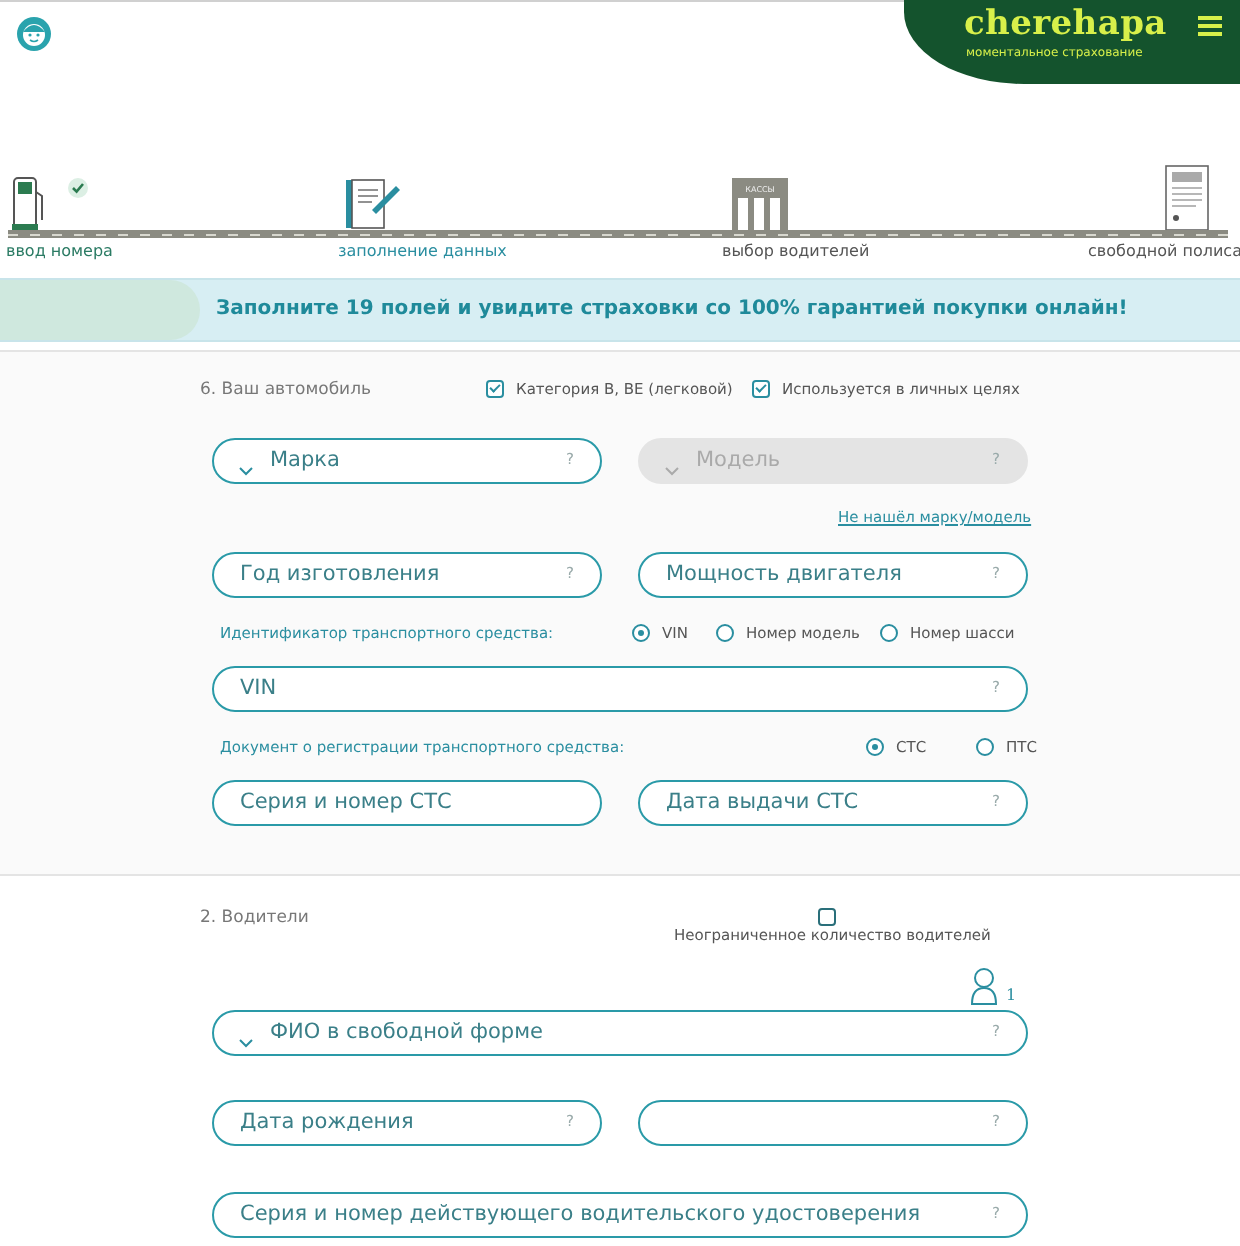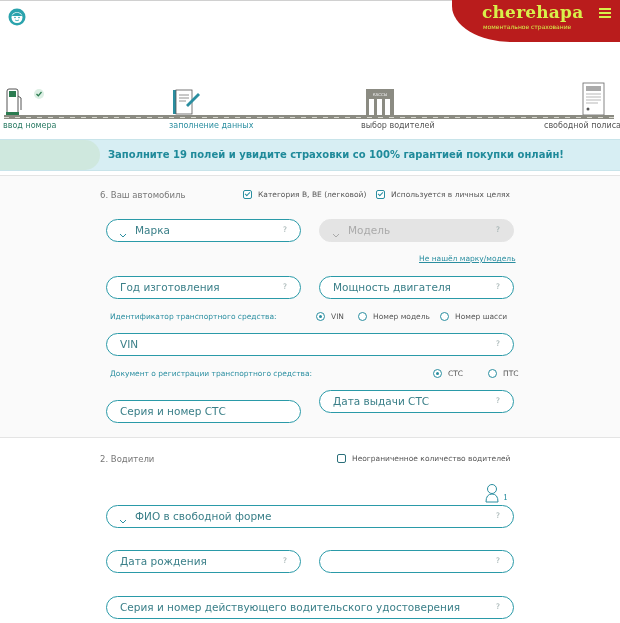--- a/index.html
+++ b/index.html
@@ -2,21 +2,21 @@
 <html><head>
 <meta charset="utf-8">
 <style>
   * { box-sizing: border-box; margin: 0; padding: 0; }
   html, body { width: 620px; height: 623px; overflow: hidden; background: #ffffff; font-family: "DejaVu Sans", sans-serif; }
   body { position: relative; }
   .topline { position: absolute; left: 0; top: 0; width: 620px; height: 1px; background: #d0d0d0; }
 
   
   .support { position: absolute; left: 7px; top: 7px; width: 20px; height: 20px; }
-  .brand { position: absolute; left: 452px; top: 0; width: 168px; height: 42px; background: #b91c1c;
+  .brand { position: absolute; left: 452px; top: 0; width: 168px; height: 42px; background: #14532d;
            border-bottom-left-radius: 60px 36px; border-top-left-radius: 12px 0; }
   .brand-name { position: absolute; left: 30px; top: 2px; font-family: "DejaVu Serif", serif; font-weight: bold;
                 font-size: 17px; color: #d8f04a; letter-spacing: 0.2px; }
   .brand-tag { position: absolute; left: 31px; top: 23px; font-size: 6px; color: #d8f04a; }
   .burger { position: absolute; left: 147px; top: 8px; width: 12px; height: 10px; cursor: pointer; }
   .burger span { display: block; height: 2px; background: #d8f04a; margin-bottom: 2px; }
 
   
   .road { position: absolute; left: 4px; top: 115px; width: 610px; height: 4px; background: #8b8b82; }
   .road::after { content: ""; position: absolute; left: 0; top: 1.5px; width: 100%; height: 1px;
@@ -200,33 +200,33 @@
   <div class="small-label" style="left:110px;top:193px;">Документ о регистрации транспортного средства:</div>
   <div class="radio" style="left:433px;top:193px;">
     <span class="rb on"></span>
     <span>СТС</span>
   </div>
   <div class="radio" style="left:488px;top:193px;">
     <span class="rb"></span>
     <span>ПТС</span>
   </div>
 
-  <div class="field" style="left:106px;top:224px;width:195px;text-align:right;">
+  <div class="field" style="left:106px;top:214px;width:195px;text-align:right;">
     <span class="ph">Серия и номер СТС</span>
   </div>
   <div class="field" style="left:319px;top:214px;width:195px;">
     <span class="ph">Дата выдачи СТС</span>
     <span class="q">?</span>
   </div>
 </div>
 
 <div class="section sec2">
   <div class="sec-title" style="top:16px;">2. Водители</div>
 
-  <div class="check" style="left:337px;top:16px;">
+  <div class="check" style="left:337px;top:16px;flex-direction:column;">
     <span class="cb off"></span>
     <span>Неограниченное количество водителей</span>
   </div>
 
   <div class="driver-count">
     <svg width="16" height="20" viewBox="0 0 16 20">
       <circle cx="7" cy="6" r="4.5" fill="none" stroke="#2a8ea0" stroke-width="1"></circle>
       <path d="M1 19 Q1 11 7 11 Q13 11 13 19 Z" fill="none" stroke="#2a8ea0" stroke-width="1"></path>
     </svg>
   </div>

